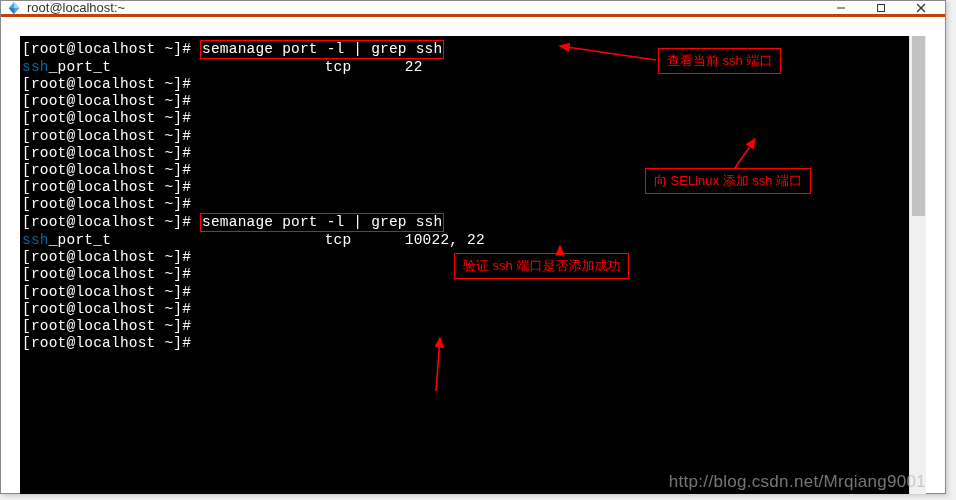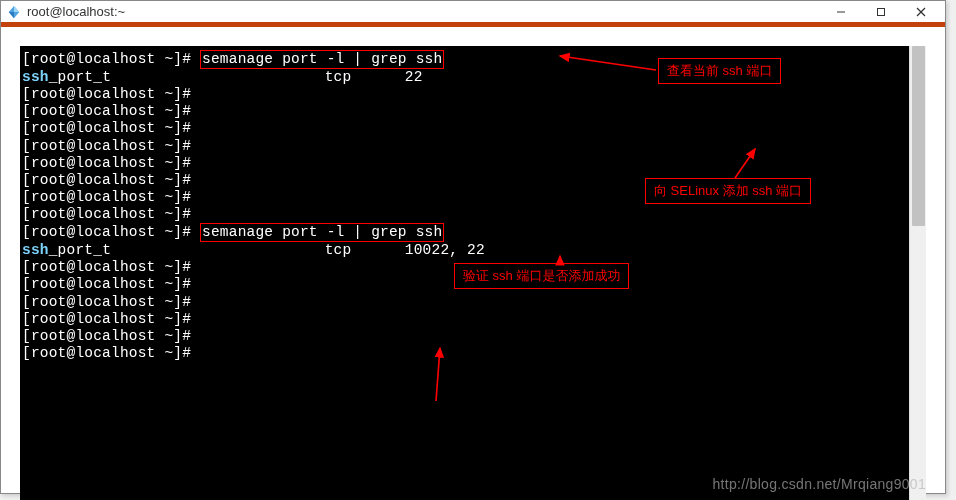--- a/index.html
+++ b/index.html
@@ -15,23 +15,23 @@
     .window {
       position: absolute;
       top: 0; left: 0;
       width: 946px;
       height: 494px;
       background: #fff;
       border: 1px solid #888;
       box-shadow: 2px 2px 4px rgba(0,0,0,0.15);
     }
     .titlebar {
-      height: 26px;
+      height: 16px;
       background: #fff;
-      border-bottom: 5px solid #c2410c;
+      border-bottom: 3px solid #c2410c;
       display: flex;
       align-items: center;
       padding: 0 4px 0 6px;
     }
     .title-icon {
       width: 14px; height: 14px;
       margin-right: 6px;
       display: inline-flex;
     }
     .title-text {
@@ -71,21 +71,21 @@
       width: 13px; height: 180px;
       background: #c2c2c2;
       border-radius: 1px;
     }
     .line {
       white-space: pre;
       line-height: 1.18;
       font-size: 14.5px;
       letter-spacing: 0.2px;
     }
-    .red { color: #7dd3fc; font-weight: bold; }
+    .red { color: #0369a1; font-weight: normal; }
     .boxed {
       border: 1px solid #ff0000;
       padding: 0 1px;
       display: inline-block;
     }
     
     .anno-box {
       position: absolute;
       border: 1.5px solid #ff0000;
       color: #ff0000;
@@ -98,21 +98,21 @@
     .arrow {
       position: absolute;
       pointer-events: none;
     }
     .watermark {
       position: absolute;
       bottom: 8px;
       right: 30px;
       color: rgba(180,180,180,0.65);
       font-family: Arial, sans-serif;
-      font-size: 14px;
+      font-size: 17px;
       letter-spacing: 0.3px;
     }
   </style>
 </head>
 <body>
 
 <div class="window">
   <div class="titlebar">
     <span class="title-icon">
       <svg viewBox="0 0 16 16" width="14" height="14">

